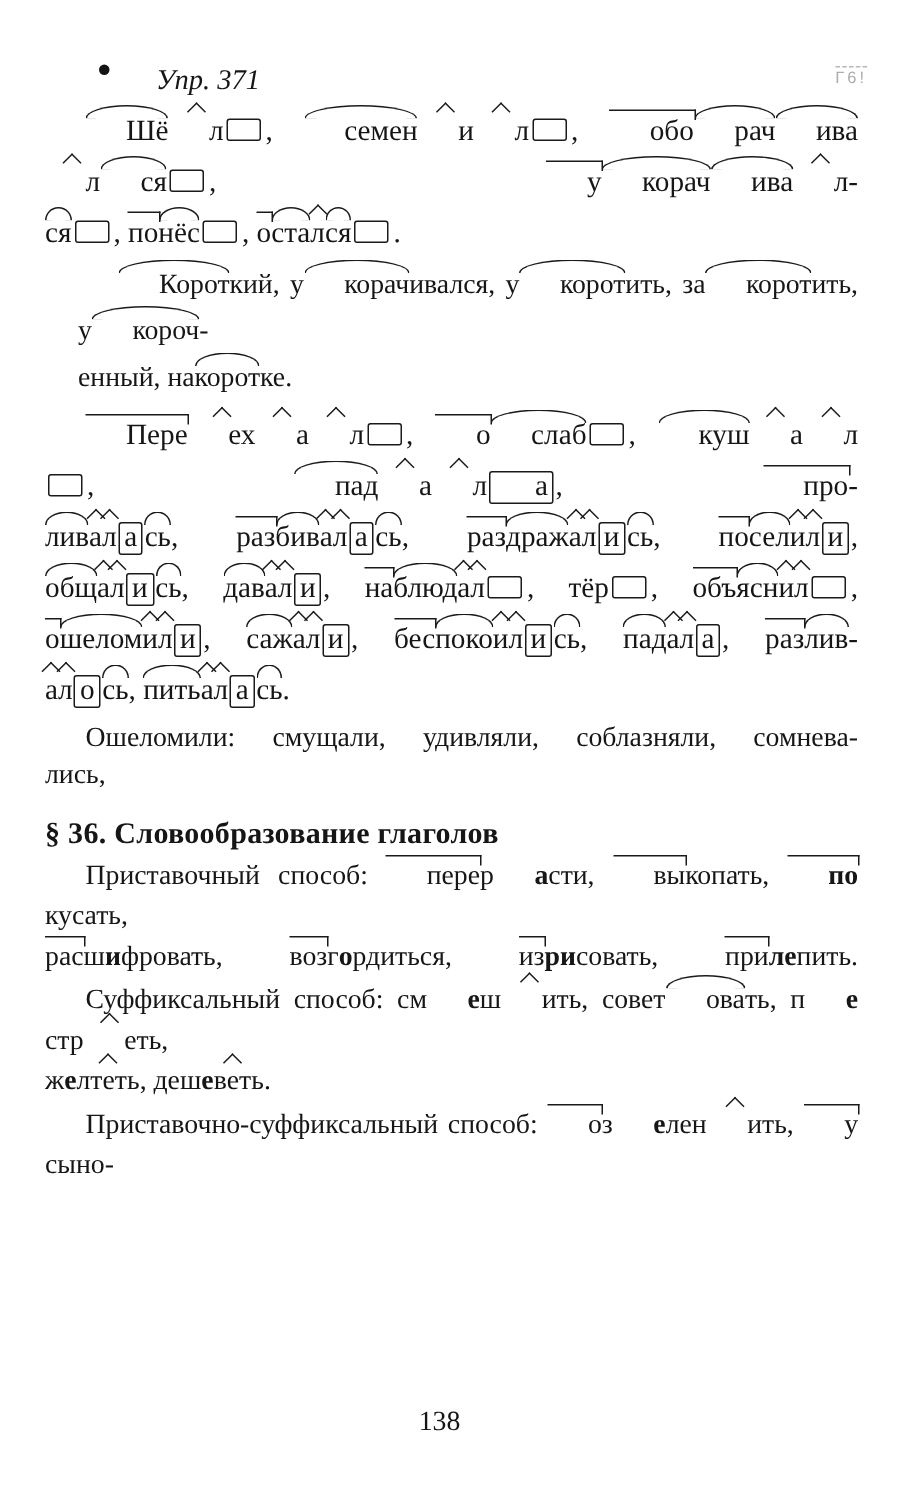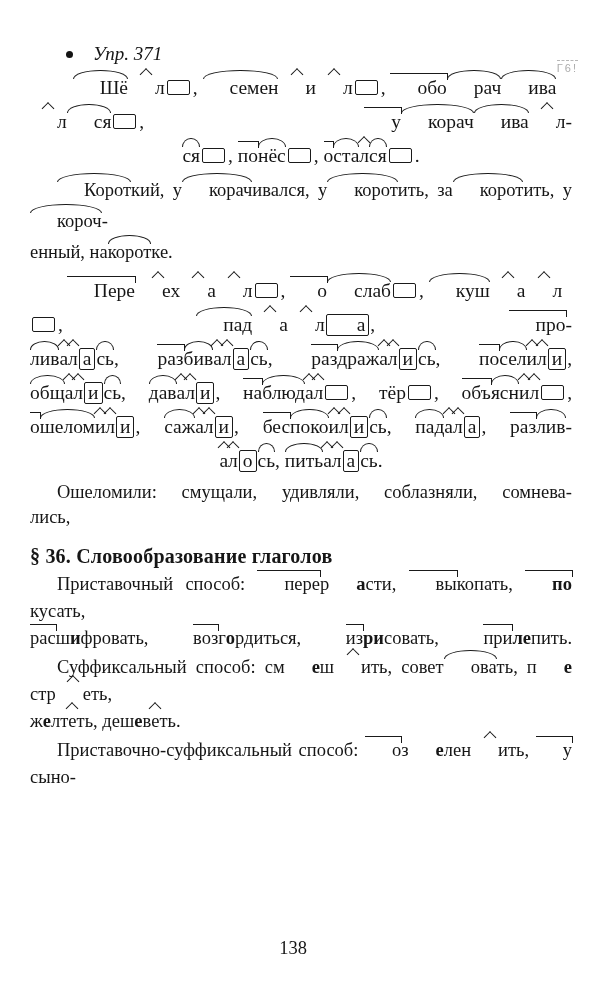--- a/index.html
+++ b/index.html
@@ -1,54 +1,54 @@
 <!DOCTYPE html>
 <html lang="ru"><head>
 <meta charset="utf-8">
 <style>
   html,body{margin:0;padding:0;}
   body{width:600px;height:997px;overflow:hidden;background:#ffffff;}
   .sheet{box-sizing:border-box;width:600px;height:997px;position:relative;
          padding:34px 28px 0 30px;font-family:"Liberation Serif",serif;color:#161616;}
 
   
-  .ex{display:flex;align-items:center;gap:20px;margin:9px 0 5px 36px;}
+  .ex{display:flex;gap:31px;margin:9px 0 5px 36px;}
   .bullet{width:7px;height:7px;border-radius:50%;background:#141414;flex:0 0 auto;}
   .ex-label{font-style:italic;font-size:19px;}
 
   
   .heading{font-weight:bold;font-size:20px;margin:15px 0 3px;letter-spacing:.2px;}
 
   
   .line{font-size:18.5px;line-height:25px;}
   .just{text-align:justify;text-align-last:justify;}
   .indent{text-indent:27px;}
   .para{margin-bottom:2px;}
-  .morph .line{font-size:19.5px;line-height:34px;text-align:center;}
-  .roots .line{font-size:18.5px;line-height:31px;}
+  .morph .line{font-size:19.5px;line-height:34px;}
+  .roots .line{font-size:18.5px;line-height:31px;margin-left:22px;}
   .morph2 .line{font-size:18.5px;line-height:27px;}
   .morph{margin-top:6px;}
 
   
   .tk{position:relative;display:inline-block;line-height:1;}
   .m-arc::before{content:"";position:absolute;left:0;right:0;top:-8px;height:8px;
       border:1.3px solid #1a1a1a;border-bottom:none;
       border-radius:50% 50% 0 0 / 100% 100% 0 0;}
   .m-car::before{content:"";position:absolute;left:50%;top:-8px;width:8px;height:8px;
       border-top:1.3px solid #1a1a1a;border-right:1.3px solid #1a1a1a;
       transform:translateX(-50%) rotate(-45deg);}
   .m-pre::before{content:"";position:absolute;left:0;right:-1px;top:-5px;height:6px;
       border-top:1.3px solid #1a1a1a;border-right:1.3px solid #1a1a1a;}
   .m-end{border:1.3px solid #1a1a1a;border-radius:2px;padding:0 3px;margin:0 1px;}
   .m-zero{width:21px;height:13px;border:1.3px solid #1a1a1a;border-radius:2px;
       margin:0 3px 0 2px;vertical-align:-1px;}
   .m-b{font-weight:bold;}
 
   .footer{position:absolute;left:0;right:14px;bottom:38px;text-align:center;font-size:18.5px;}
-  .artifact{position:absolute;top:60px;right:22px;color:#8f8f8f;font-size:11px;opacity:.75;
+  .artifact{position:absolute;top:44px;right:22px;color:#8f8f8f;font-size:11px;opacity:.75;
       border-top:1px dashed #a0a0a0;padding-top:1px;letter-spacing:2px;
       font-family:"Liberation Sans",sans-serif;}
 </style>
 </head>
 <body>
 
 <div class="sheet">
   <span class="artifact">Г6!</span>
   <main id="content">
       <div class="ex">

